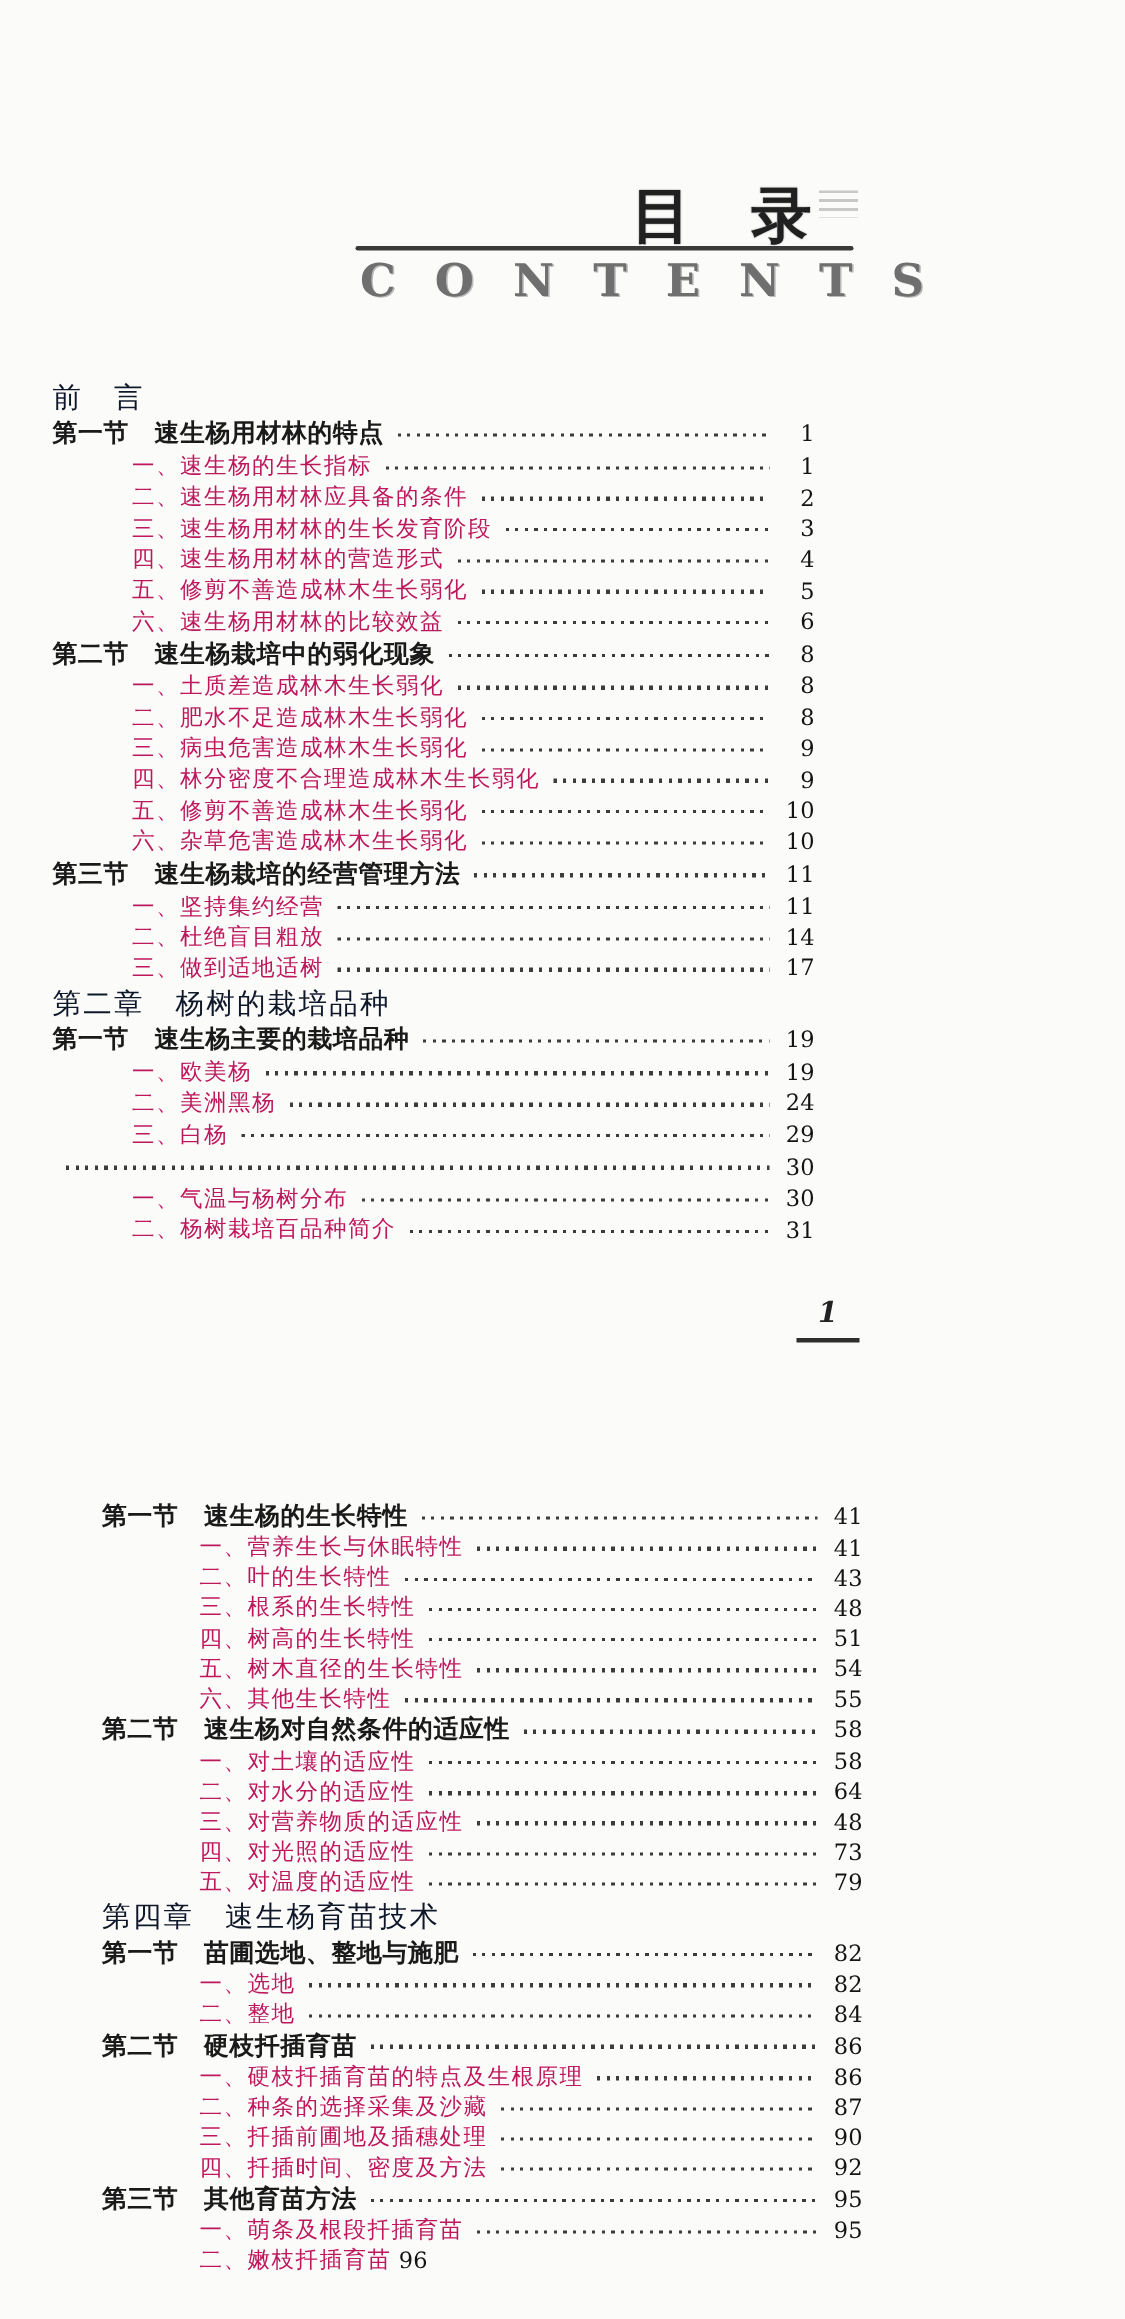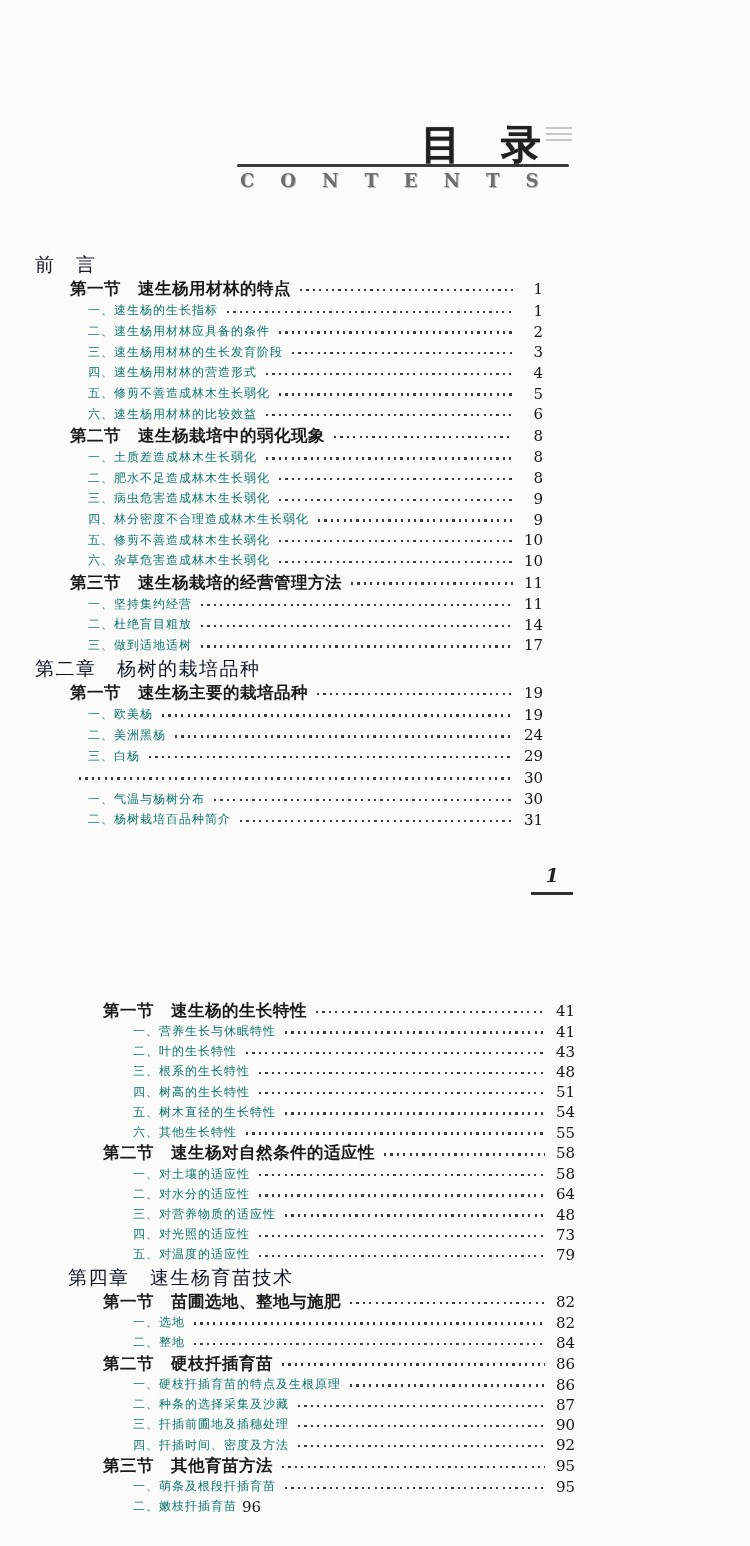--- a/index.html
+++ b/index.html
@@ -18,21 +18,21 @@
     font-size:40px;font-weight:bold;line-height:1;color:#202020;
     text-shadow:0 0 1px #4a4a4a;
   }
   .rule{
     position:absolute;top:164px;left:237px;width:332px;height:3px;
     background:#3a3a3a;border-radius:2px;
   }
   .title-en{
     position:absolute;top:170px;left:240px;
     font-family:"DejaVu Serif","Liberation Serif",serif;
-    font-weight:bold;font-size:18px;letter-spacing:26px;
+    font-weight:bold;font-size:30px;letter-spacing:26px;
     color:#6f6f6f;white-space:nowrap;
     text-shadow:1px 1px 0 #b9b9b9;
   }
   .stamp{
     position:absolute;top:127px;left:546px;width:26px;height:18px;opacity:.45;
     background:repeating-linear-gradient(180deg,#8a8a8a 0 2px,transparent 2px 6px);
   }
 
   
   .toc{position:absolute;}
@@ -48,24 +48,24 @@
   .toc2 .row.chapter{height:26px;}
   .toc2 .row.section{height:21.5px;}
   .toc1 .row.item{height:20.7px;}
   .toc2 .row.item{height:20.2px;}
 
   .preface .label,
   .chapter .label{font-weight:normal;font-size:19px;letter-spacing:1.5px;color:#0f172a;}
   .section .label{font-weight:bold;font-size:16.5px;letter-spacing:.5px;color:#1a1a1a;}
   .item .label{
     font-family:"DejaVu Serif","Liberation Serif",serif;
-    font-size:12px;letter-spacing:1px;color:#0f766e;
-  }
-
-  .section{margin-left:35px;}
+    font-size:15px;letter-spacing:1px;color:#be185d;
+  }
+
+  .section{}
   .toc1 .item{margin-left:53px;}
   .toc2 .item{margin-left:65px;}
 
   .dots{
     flex:1;height:2.4px;margin:2px 6px 0 9px;min-width:12px;
     background:repeating-linear-gradient(90deg,#3c3c3c 0 2.2px,transparent 2.2px 6.4px);
   }
   .pg{
     font-family:"DejaVu Serif","Liberation Serif",serif;
     font-size:15px;min-width:24px;text-align:right;color:#141414;

